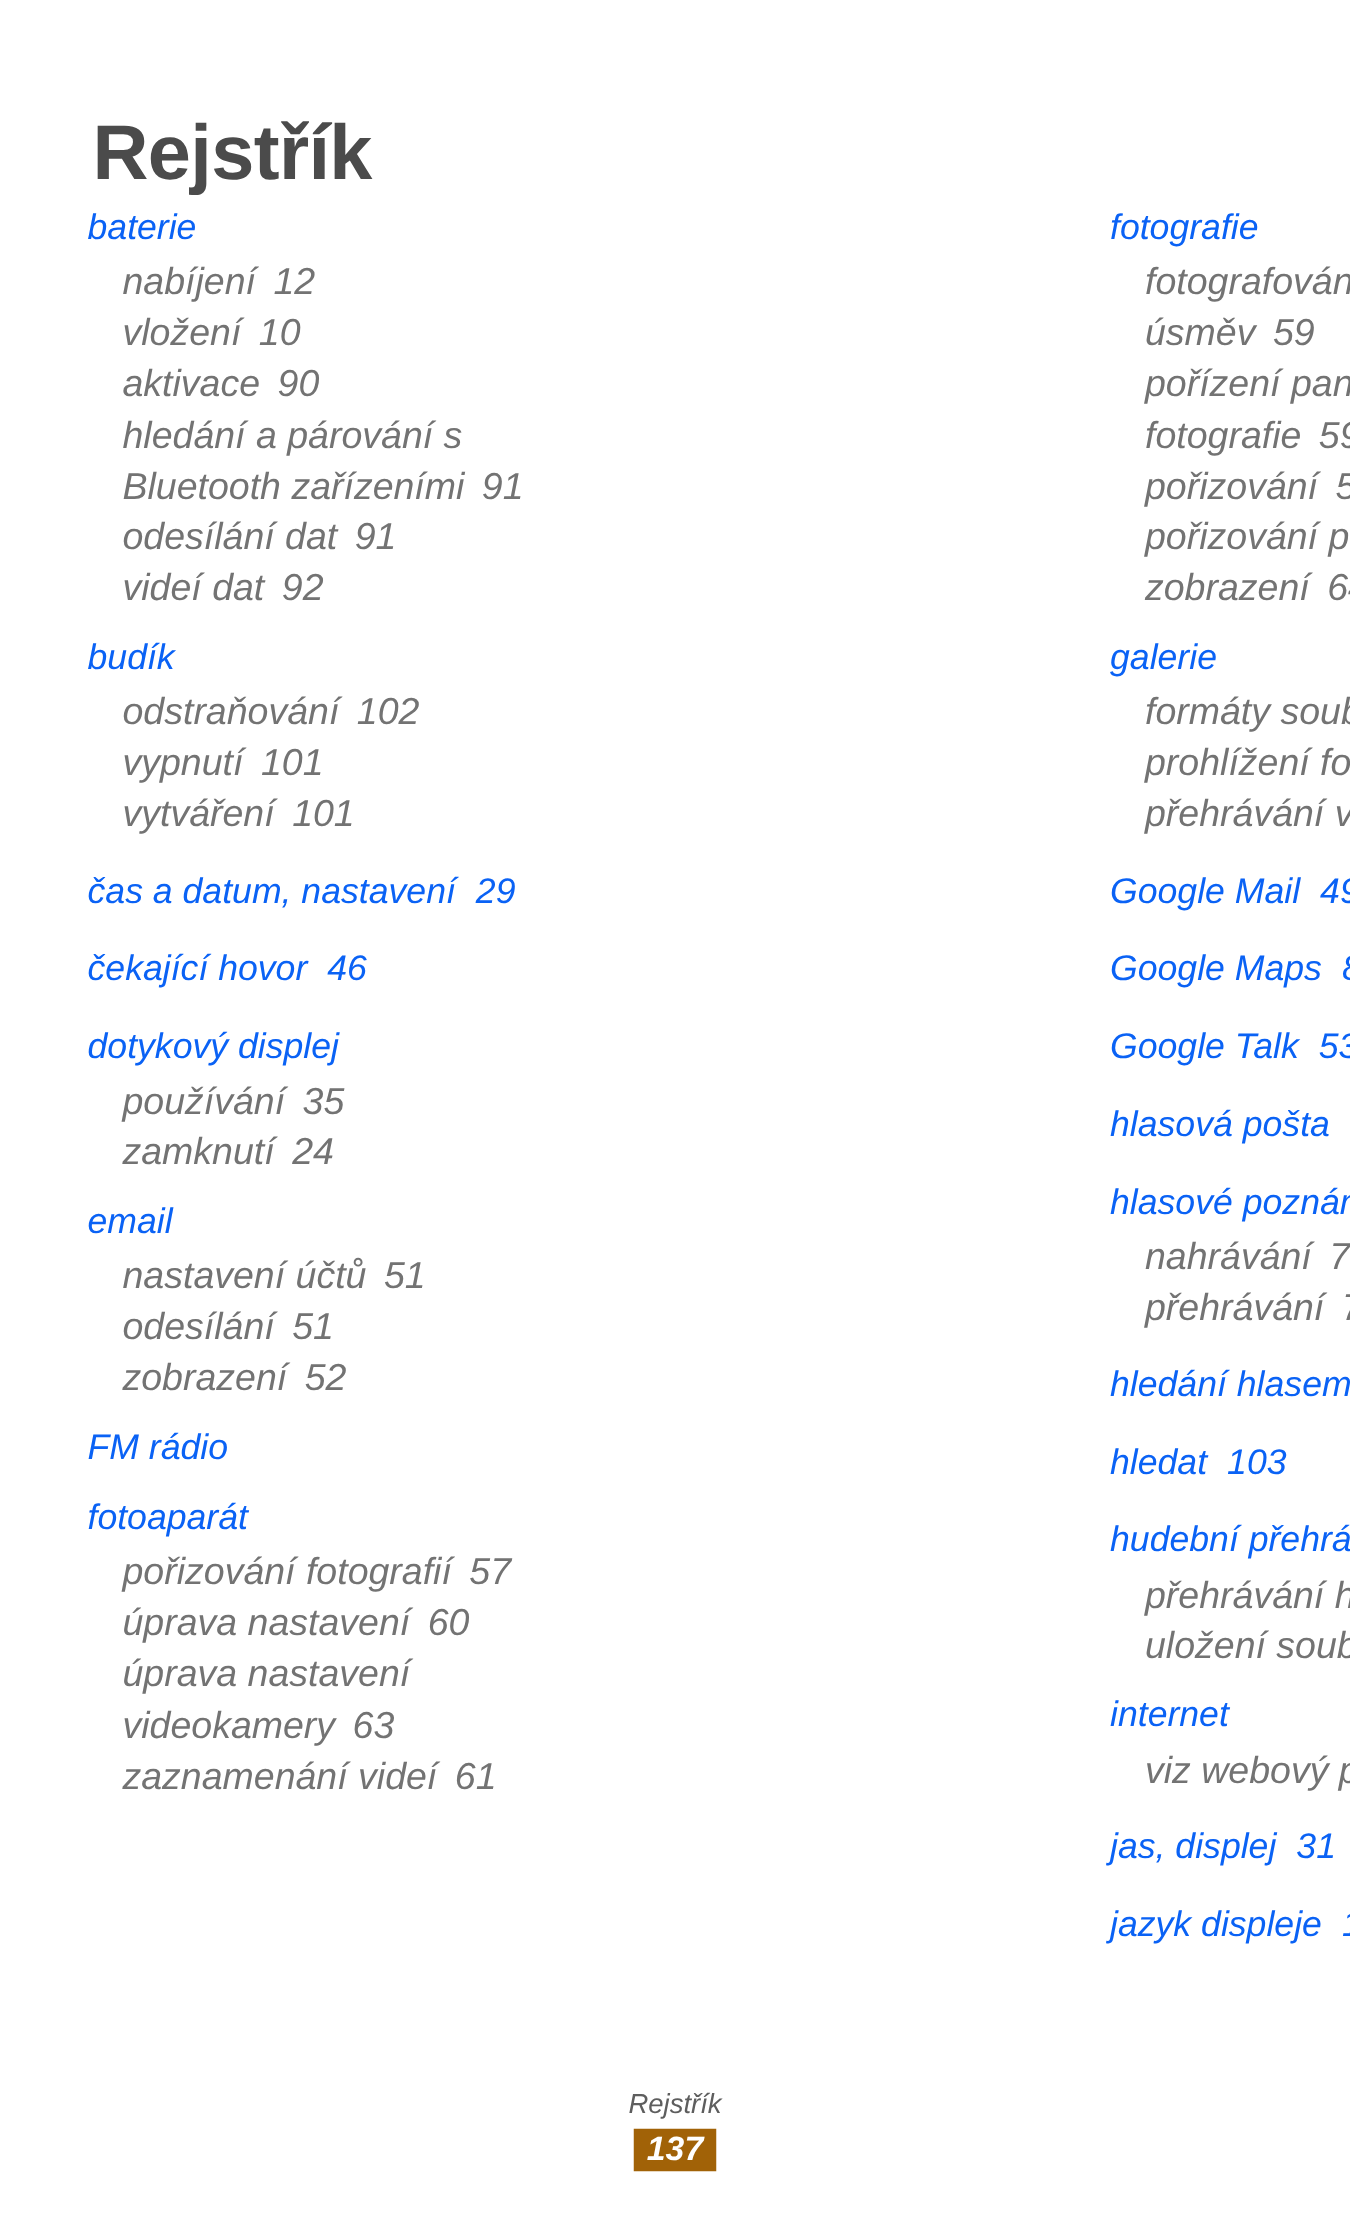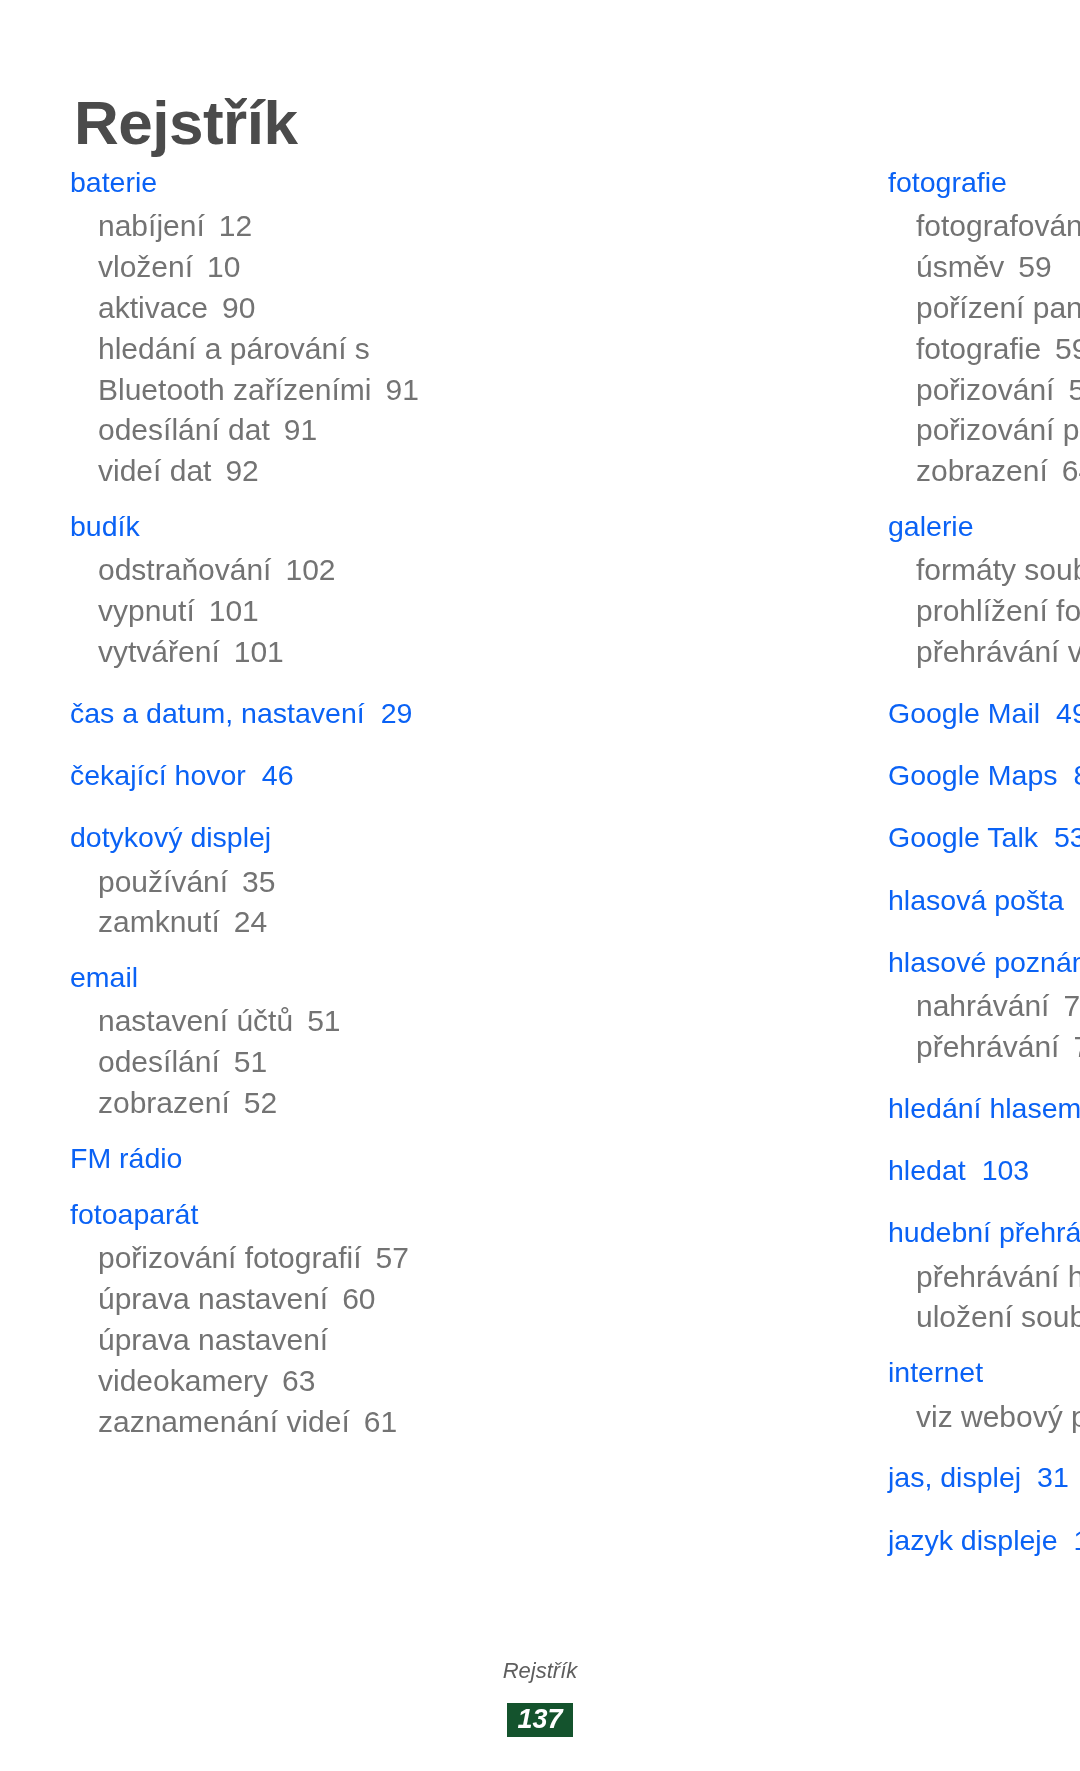--- a/index.html
+++ b/index.html
@@ -54,20 +54,21 @@
   }
   .column.right {
     width: 620px;
     padding-left: 428px;
     padding-right: 60px;
   }
 
   
   .entry-group {
     margin: 0;
+    font-style: italic;
   }
   .entry-head {
     color: #0a62f5;
     font-size: 28.5px;
     line-height: 1.555;
     margin-top: 12px;
     white-space: nowrap;
   }
   .entry-group:first-child > .entry-head {
     margin-top: 0;
@@ -108,22 +109,22 @@
   }
   .footer-label {
     font-family: "Liberation Sans", sans-serif;
     font-style: italic;
     font-size: 22px;
     color: #5e5e5e;
     line-height: 1.2;
   }
   .footer-pagenum {
     display: inline-block;
-    margin-top: 19px;
-    background: #14532d;
+    margin-top: 7px;
+    background: #a16207;
     color: #ffffff;
     font-style: italic;
     font-weight: bold;
     font-size: 27px;
     line-height: 1.15;
     padding: 1px 10px 2px 10px;
   }
 </style>
 </head>
 <body>

